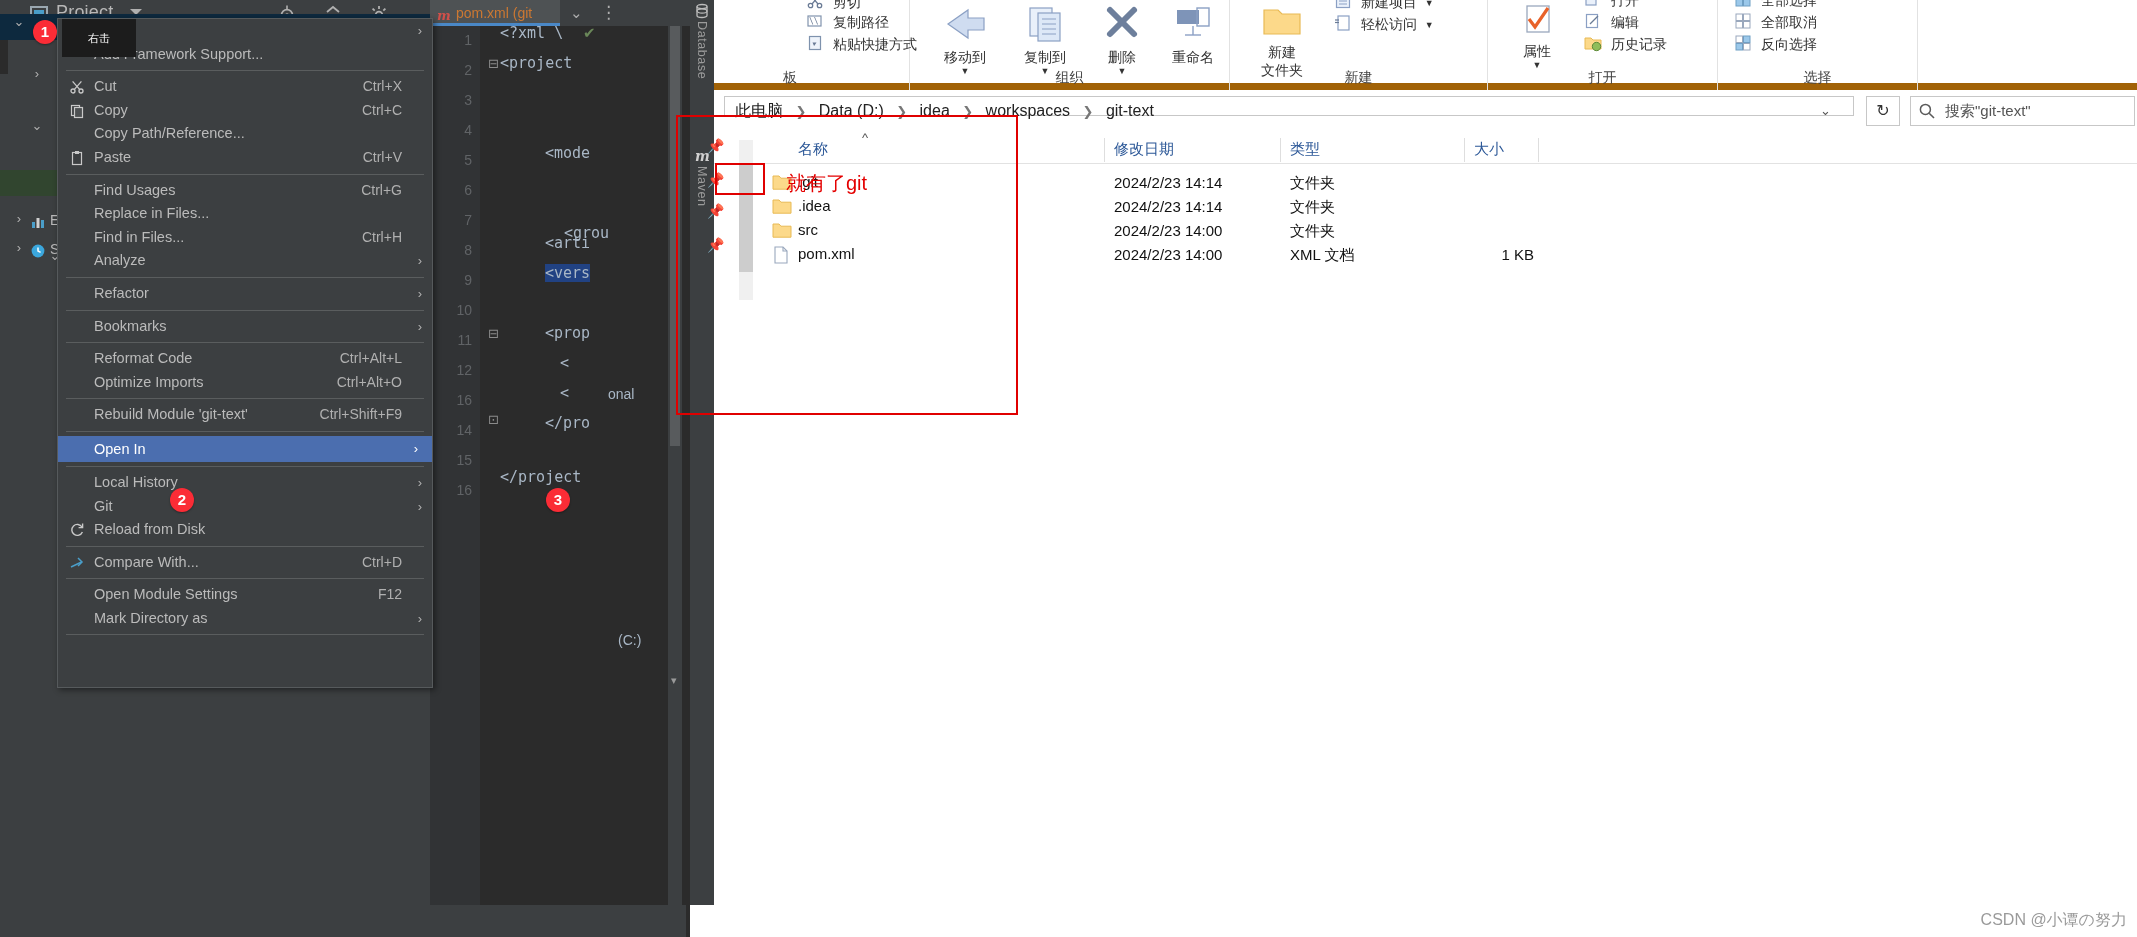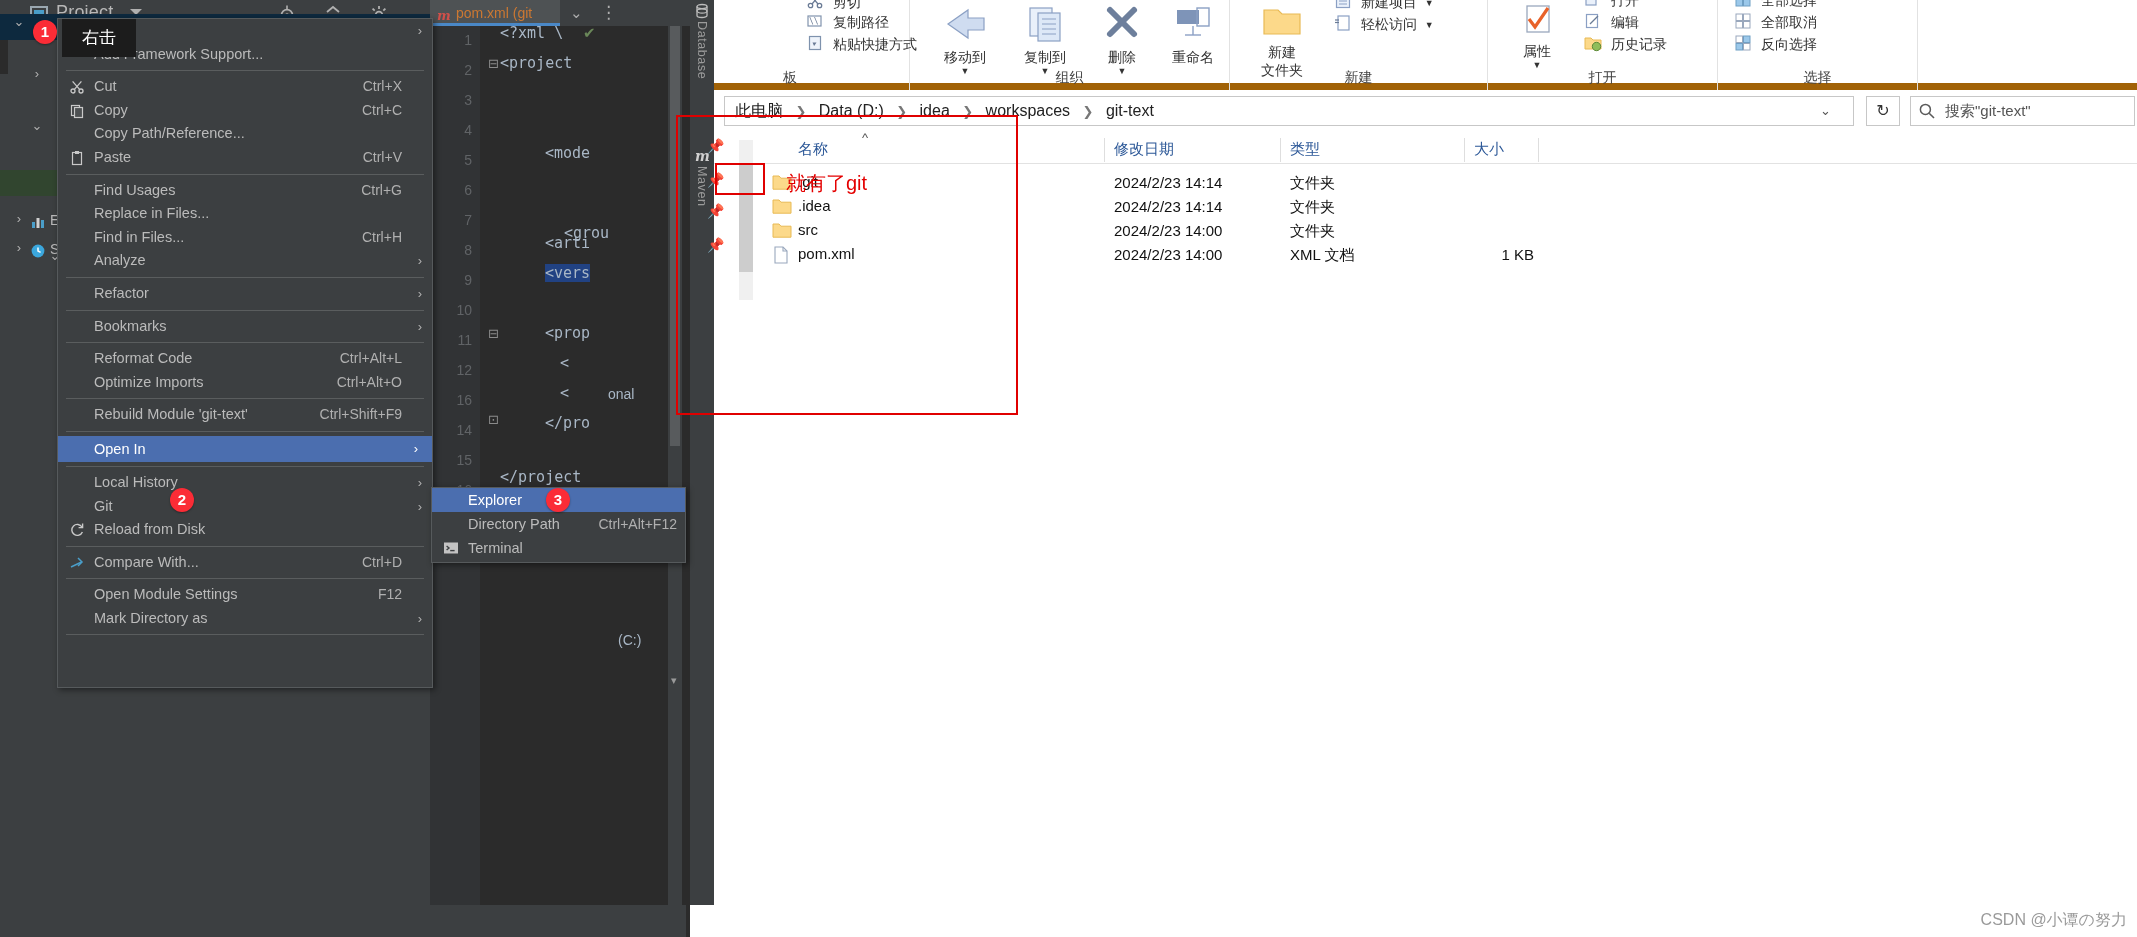--- a/index.html
+++ b/index.html
@@ -163,21 +163,21 @@
   .rbtn-small {
     position: absolute; font-size: 14px; color: #333; white-space: nowrap;
   }
   .rbtn-small .si { display:inline-block; vertical-align: middle; margin-right: 5px; }
   .rbtn-small .sl { display:inline-block; vertical-align: middle; }
 
   .addr-bar {
     position: absolute; left: 0; top: 92px; width: 1423px; height: 40px;
   }
   .breadcrumb {
-    position: absolute; left: 10px; top: 4px; width: 1130px; height: 30px;
+    position: absolute; left: 10px; top: 4px; width: 1130px; height: 20px;
     border: 1px solid #c7c7c7; background: #fff; line-height: 28px;
     font-size: 16px; color: #222; padding-left: 10px; white-space: nowrap;
   }
   .crumb-sep { color: #777; margin: 0 8px; font-size: 13px; }
   .bc-caret { position: absolute; right: 22px; top: 0; color:#555; font-size: 13px; }
   .refresh-btn {
     position: absolute; left: 1152px; top: 4px; width: 34px; height: 30px;
     border: 1px solid #c7c7c7; background: #fff; text-align: center; line-height: 28px;
     color: #333; font-size: 16px;
   }
@@ -216,21 +216,21 @@
   .badge {
     position: absolute; width: 24px; height: 24px; border-radius: 50%;
     background: #fb2c36; color: #fff; font-size: 15px; font-weight: bold;
     text-align: center; line-height: 24px;
     box-shadow: 0 1px 2px rgba(0,0,0,.35);
   }
 
   
   .tooltip {
     position: absolute; left: 62px; top: 19px; width: 74px; height: 38px;
-    background: #1c1c1c; color: #ffffff; font-size: 17px;
+    background: #1c1c1c; color: #ffffff; font-size: 11px;
     text-align: center; line-height: 38px;
   }
 
   
   .frag { position: absolute; color: #a9b7c6; font-size: 14px; }
   .statusbar-frag {
     position: absolute; left: 430px; top: 905px; width: 256px; height: 32px; background: #3c3f41;
   }
 
   .watermark {
@@ -559,39 +559,20 @@
       <span class="sc">F12</span>
     </div>
     <div class="mi">
       <span>Mark Directory as</span>
       <span class="arrow">›</span>
     </div>
 
     <div class="msep"></div>
   </div>
 
-  <div class="sub-menu">
-    <div class="mi sel">
-      <span>Explorer</span>
-    </div>
-    <div class="mi">
-      <span>Directory Path</span>
-      <span class="sc" style="right:8px;">Ctrl+Alt+F12</span>
-    </div>
-    <div class="mi">
-      <span class="mic">
-        <svg viewBox="0 0 16 16">
-            <rect x="1" y="2.5" width="14" height="11" fill="#c3c3c3"></rect>
-            <polyline points="3.6,6 6,8 3.6,10" fill="none" stroke="#3c3f41" stroke-width="1.4"></polyline>
-            <line x1="7.2" y1="10.6" x2="11.6" y2="10.6" stroke="#3c3f41" stroke-width="1.4"></line>
-          </svg>
-      </span>
-      <span>Terminal</span>
-    </div>
-  </div>
 
   <div class="tooltip">右击</div>
 
   <div class="explorer">
 
     <div class="ribbon">
 
       <div class="rgroup" style="left:-94px;width:290px;">
         <div class="rbtn-small" style="left:186px;top:-8px;">
           <span class="si">

